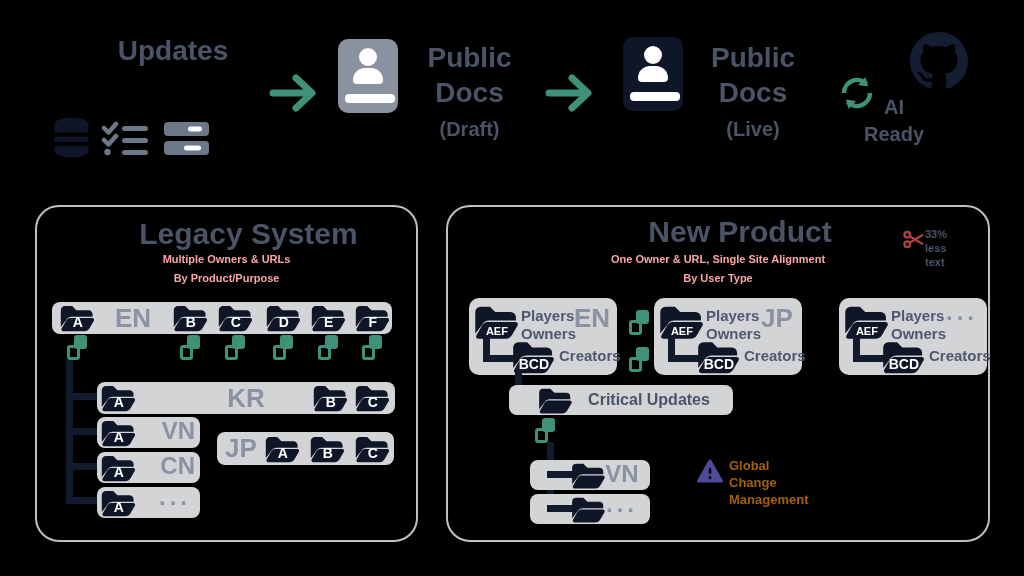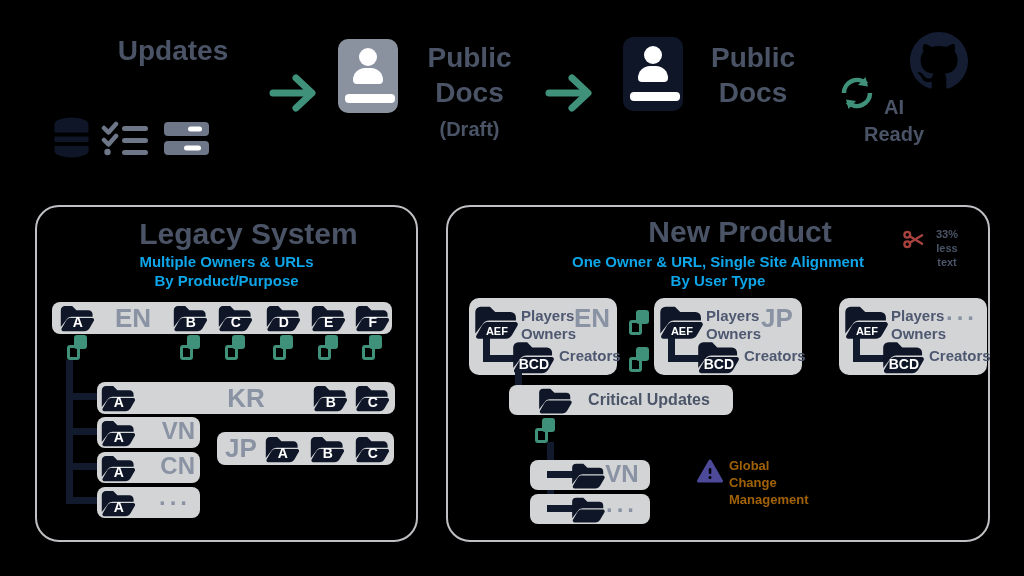--- a/index.html
+++ b/index.html
@@ -21,21 +21,21 @@
   .book { position:absolute; width:60px; height:74px; border-radius:10px; }
   .book .head { position:absolute; left:50%; top:9px; width:18px; height:18px; margin-left:-9px; background:#fff; border-radius:50%; }
   .book .torso { position:absolute; left:50%; top:29px; width:30px; height:16px; margin-left:-15px; background:#fff; border-radius:15px 15px 5px 5px; }
   .book .slot { position:absolute; left:7px; right:3px; bottom:10px; height:9px; background:#fff; border-radius:4px; }
 
   
   .panel { position:absolute; top:205px; height:337px; border:2px solid #bfc0c3; border-radius:24px; }
   #legacy-panel { left:35px; width:383px; }
   #new-panel { left:446px; width:544px; }
   .panel-title { position:absolute; left:0; right:0; text-align:center; color:#4a5466; font-size:30px;margin-left:44px; }
-  .panel-sub { position:absolute; left:0; right:0; text-align:center; color:#0ea5e9; font-size:15px; }
+  .panel-sub { position:absolute; left:0; right:0; text-align:center; color:#fca5a5; font-size:11px; }
 
   .bar { position:absolute; background:#d3d4d6; border-radius:8px; }
   .card { position:absolute; background:#d3d4d6; border-radius:10px; width:148px; height:77px; top:91px; }
 
   .lang { color:#8a93a3; text-align:center; position:absolute; }
   .dots { letter-spacing:4px; }
 
   
   .folder { position:absolute; color:#0e1627; }
   .folder svg { width:100%; height:100%; display:block; }
@@ -44,21 +44,21 @@
 
   
   .tln { position:absolute; background:#121b2e; }
 
   
   .trl { position:absolute; width:20px; height:25px; }
   .trl .bk { position:absolute; right:0; top:0; width:13px; height:14px; background:#3f9179; border-radius:3px; }
   .trl .fr { position:absolute; left:0; bottom:0; width:13px; height:15px; border:3px solid #3f9179; border-radius:3px; background:transparent; }
 
   .role { position:absolute; color:#4e5870; font-size:15px; }
-  .note-text { position:absolute; color:#4a5568; font-size:11px; line-height:14px; text-align:center; }
+  .note-text { position:absolute; color:#4a5568; font-size:11px; line-height:14px; }
   .warn-text { position:absolute; color:#a16207; font-size:13px; line-height:17px; }
   .crit-text { position:absolute; color:#4a5568; font-size:16px; text-align:center; }
 </style>
 </head>
 <body>
 
 <svg width="0" height="0" style="position:absolute" aria-hidden="true">
   <symbol id="sym-folder" viewBox="0 0 60 46">
     <path fill="currentColor" d="M3 38 V10 a7 7 0 0 1 7-7 h12 l7 7 h20 a7 7 0 0 1 7 7 v4 H21 a10 10 0 0 0 -8.7 5.1 Z"></path>
     <path fill="currentColor" d="M19.5 23 h36 a3 3 0 0 1 2.6 4.5 l-7.2 12.5 a10 10 0 0 1 -8.7 5 H7 a3 3 0 0 1 -2.6 -4.5 l7.4 -12.9 a10 10 0 0 1 8.7 -5 Z"></path>
@@ -125,20 +125,21 @@
 
 <div class="book" style="left:623px;top:37px;background:#0e1627">
   <div class="head"></div>
   <div class="torso"></div>
   <div class="slot"></div>
 </div>
 
 <div class="abs big-label" style="left:688px;top:40px;width:130px">
   <div>Public</div>
   <div>Docs</div>
+  <div class="stage-label">(Live)</div>
 </div>
 
 <svg class="abs" style="left:839px;top:75px" width="36" height="36" viewBox="0 0 36 36">
   <g stroke="#3f9179" stroke-width="4.5" fill="none">
     <path d="M31 18 a13 13 0 0 1 -22.5 8.9"></path>
     <path d="M5 18 A13 13 0 0 1 27.5 9.1"></path>
   </g>
   <path fill="#3f9179" d="M26.5 2 l2.5 9.5 -10 -1.5 z"></path>
   <path fill="#3f9179" d="M9.5 34 l-2.5 -9.5 10 1.5 z"></path>
 </svg>

